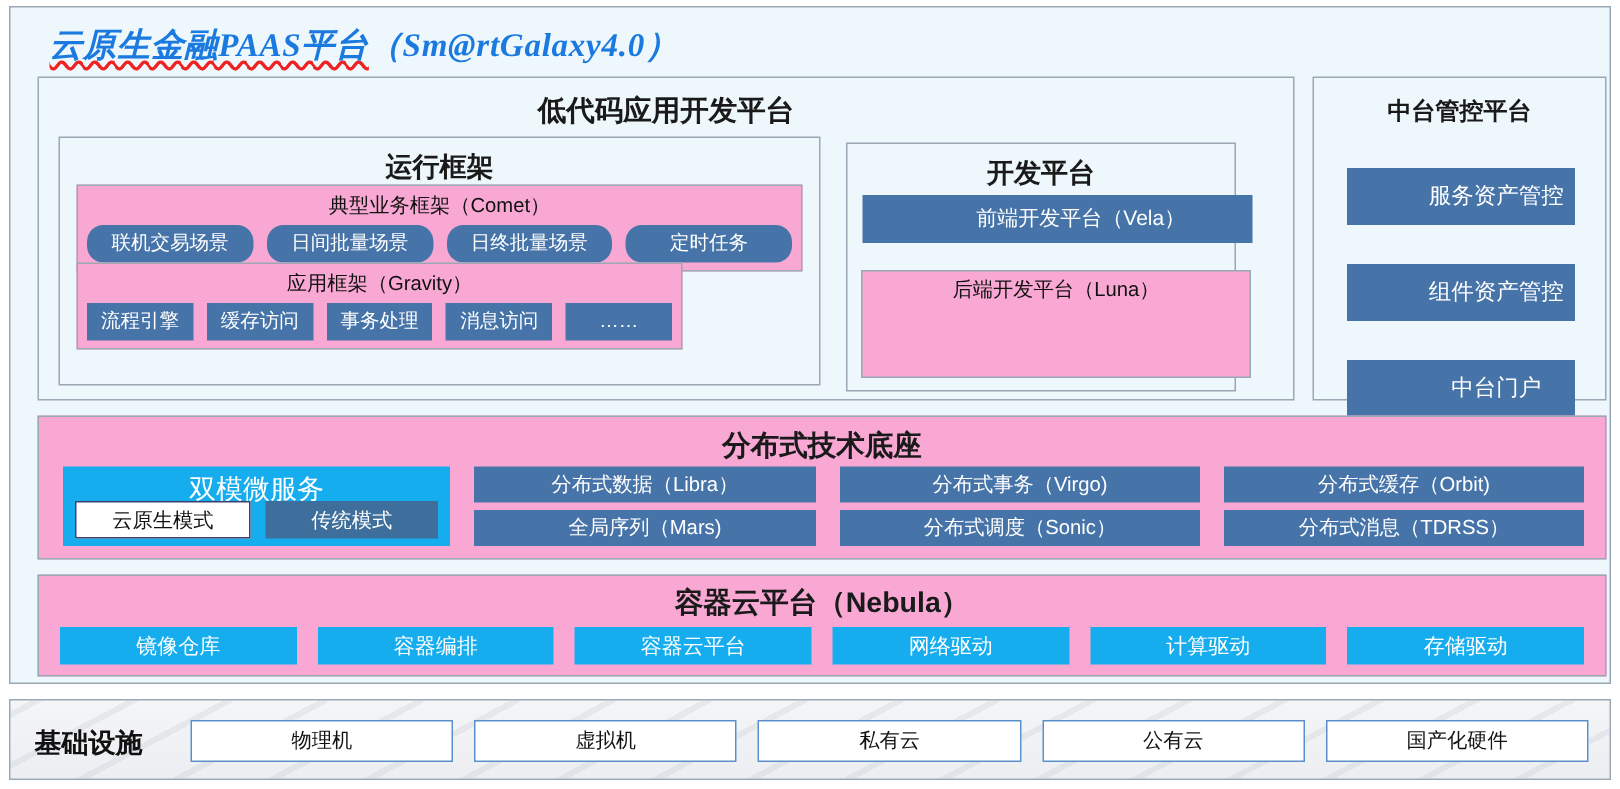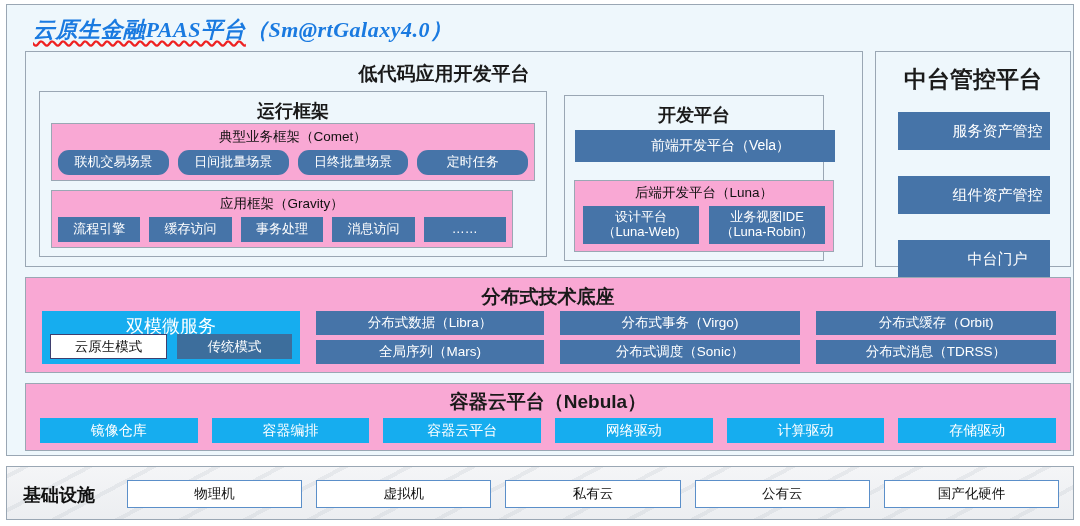--- a/index.html
+++ b/index.html
@@ -62,36 +62,36 @@
   #lowcode .panel-title{font-size:19px;margin-top:9px;}
 
   #runtime{left:32px;top:86px;width:508px;height:166px;}
   #runtime .panel-title{font-size:18px;margin-top:7px;}
 
   #comet{left:44px;top:118px;width:484px;height:58px;}
   #comet .sub-title{font-size:13.5px;text-align:center;margin-top:4px;color:#111;}
   .comet-row{position:absolute;left:6px;top:26px;right:6px;display:flex;gap:9px;}
   .comet-row .chip{flex:1;height:25px;font-size:13px;border-radius:11px;}
 
-  #gravity{left:44px;top:185px;width:462px;height:58px;}
+  #gravity{left:44px;top:170px;width:404px;height:58px;}
   #gravity .sub-title{font-size:13.5px;text-align:center;margin-top:4px;color:#111;}
   .gravity-row{position:absolute;left:6px;top:26px;right:6px;display:flex;gap:9px;}
   .gravity-row .chip{flex:1;height:25px;font-size:13px;}
 
   #devplat{left:557px;top:90px;width:260px;height:166px;}
   #devplat .panel-title{font-size:18px;margin-top:7px;}
   #vela{position:absolute;left:10px;top:34px;width:260px;height:32px;font-size:14px;padding-left:31px;}
   #luna{left:567px;top:175px;width:260px;height:72px;}
   #luna .sub-title{font-size:13.5px;text-align:center;margin-top:3px;color:#111;}
   .luna-row{position:absolute;left:8px;top:25px;right:8px;display:flex;gap:10px;}
   .luna-row .chip{flex:1;height:38px;font-size:13px;}
 
   
   #midoffice{left:868px;top:46px;width:196px;height:216px;}
-  #midoffice .panel-title{font-size:23px;margin-top:12px;}
+  #midoffice .panel-title{font-size:16px;margin-top:12px;}
   .mid-chip{position:absolute;left:22px;width:152px;height:38px;font-size:15px;padding-left:47px;}
   #mid0{top:60px;} #mid1{top:124px;} #mid2{top:188px;}
 
   
   #distbase{left:18px;top:272px;width:1046px;height:96px;}
   #distbase .panel-title{font-size:19px;margin-top:6px;}
 
   #dualmode{position:absolute;left:16px;top:33px;width:258px;height:53px;
             background:#16adef;}
   #dualmode .dm-title{color:#fff;font-size:18px;text-align:center;margin-top:3px;}
@@ -166,26 +166,20 @@
       </div>
     </div>
 
     <div class="panel tinted" id="devplat">
       <div class="panel-title">开发平台</div>
       <div class="chip chip-blue" id="vela">前端开发平台（Vela）</div>
     </div>
 
     <div class="panel" id="luna">
       <div class="sub-title">后端开发平台（Luna）</div>
-      <div class="luna-row">
-        <div class="chip chip-blue">设计平台
-（Luna-Web)</div>
-        <div class="chip chip-blue">业务视图IDE
-（Luna-Robin）</div>
-      </div>
     </div>
 
     <div class="panel tinted" id="midoffice">
       <div class="panel-title">中台管控平台</div>
       <div class="chip chip-blue mid-chip" id="mid0">服务资产管控</div>
       <div class="chip chip-blue mid-chip" id="mid1">组件资产管控</div>
       <div class="chip chip-blue mid-chip" id="mid2">中台门户</div>
     </div>
 
     <div class="panel" id="distbase">

